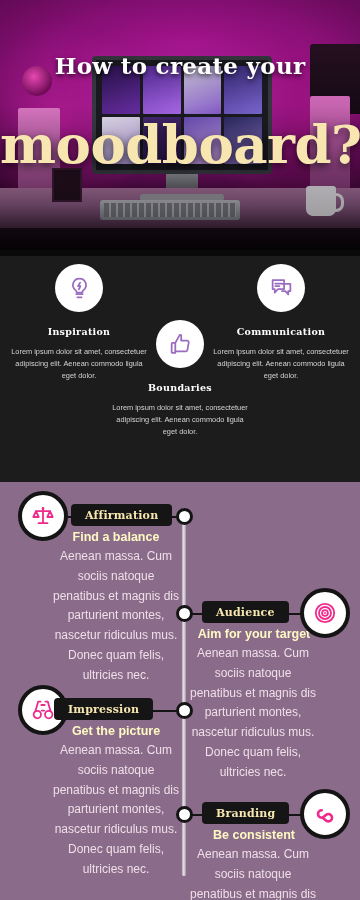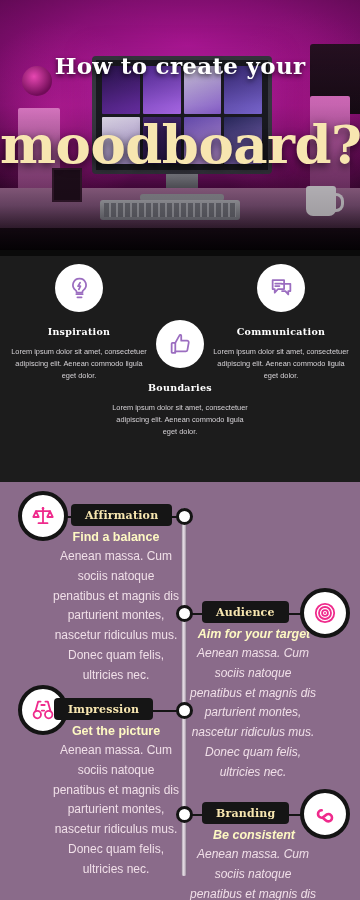--- a/index.html
+++ b/index.html
@@ -158,21 +158,21 @@
   .badge {
     position:absolute; height:22px; border-radius:4px; background:#151515;
     display:flex; align-items:center; justify-content:center;
     font-family:"DejaVu Serif", serif; font-weight:bold;
     font-size:11px; color:#f7e6b0; letter-spacing:.2px; padding:0 14px; z-index:5;
   }
   .tsub { position:absolute; font-size:12.5px; font-weight:bold; color:#fef9c3; z-index:3; }
   .tbody { position:absolute; font-size:12px; line-height:1.65; color:#f0dfe8; z-index:3; }
 
   .tl-left .tsub, .tl-left .tbody { text-align:center; }
-  .tl-right .tsub, .tl-right .tbody { text-align:center;font-style:italic; }
+  .tl-right .tsub, .tl-right .tbody { text-align:center; }
 </style>
 </head>
 <body>
 
 <div class="page">
 
   <div class="hero">
     <div class="hero-photo">
       <div class="hp-wall"></div>
       <div class="hp-glowL"></div>

